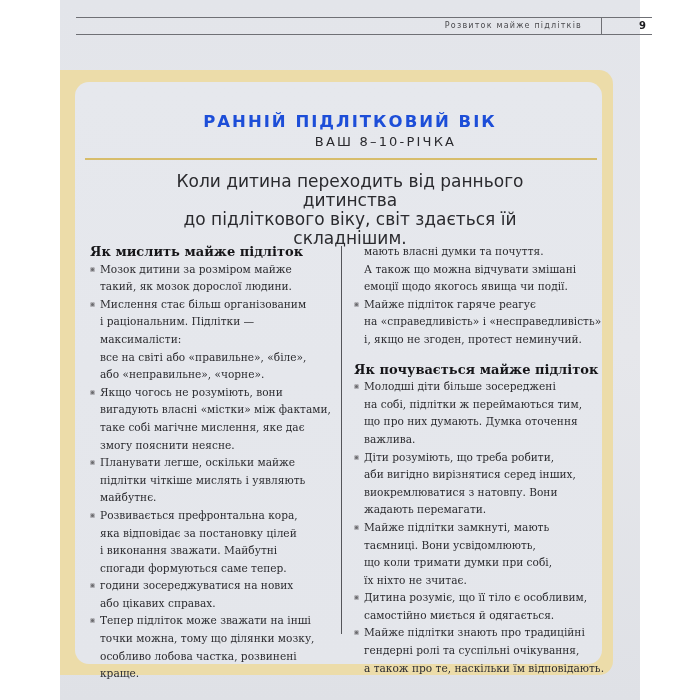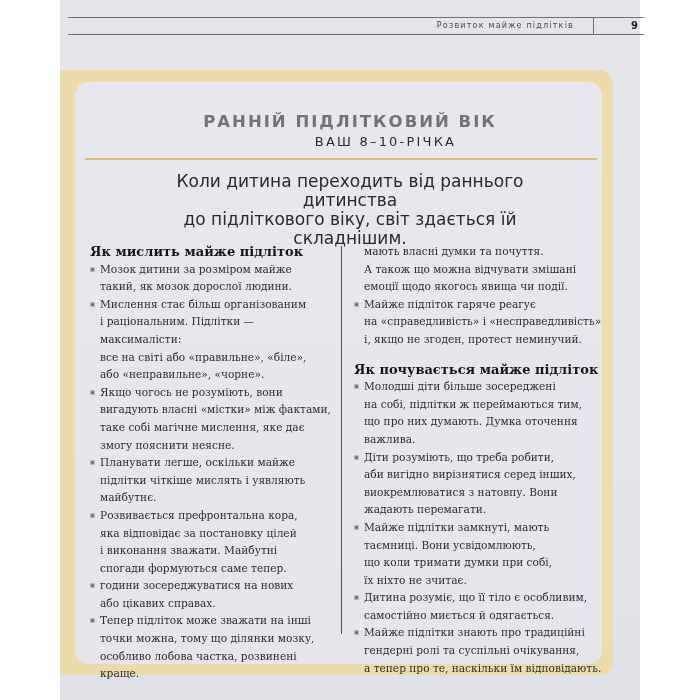--- a/index.html
+++ b/index.html
@@ -5,21 +5,21 @@
   html, body { margin: 0; padding: 0; }
   body {
     width: 700px; height: 700px; background: #ffffff; position: relative; overflow: hidden;
     font-family: "DejaVu Sans", sans-serif;
   }
   .page {
     position: absolute; left: 60px; top: 0; width: 580px; height: 700px;
     background: linear-gradient(180deg, #e3e5ea 0%, #e6e7eb 50%, #dfe1e6 100%);
   }
   .running-header {
-    position: absolute; left: 68px; top: 17px; width: 576px; height: 16px;
+    position: absolute; left: 76px; top: 17px; width: 576px; height: 16px;
     border-top: 1px solid #6f7075; border-bottom: 1px solid #6f7075;
   }
   .running-header .section {
     position: absolute; right: 70px; top: 1px; font-size: 8px; letter-spacing: 1.2px;
     color: #4a4a4e; font-family: "DejaVu Sans", sans-serif; line-height: 14px;
   }
   .running-header .sep {
     position: absolute; right: 50px; top: 0; height: 16px; border-left: 1px solid #6f7075;
   }
   .running-header .pagenum {
@@ -29,21 +29,21 @@
     position: absolute; left: 60px; top: 70px; width: 553px; height: 605px;
     background: #ecdca9; border-radius: 0 14px 14px 0;
   }
   .panel {
     position: absolute; left: 75px; top: 82px; width: 527px; height: 582px;
     background: linear-gradient(180deg, #e6e8ed 0%, #e4e6eb 100%);
     border-radius: 14px;
   }
   .title {
     position: absolute; left: 60px; width: 580px; top: 112px; text-align: center;
-    font-size: 16.5px; font-weight: bold; letter-spacing: 2px; color: #737373;
+    font-size: 16.5px; font-weight: bold; letter-spacing: 2px; color: #1d4ed8;
   }
   .subtitle {
     position: absolute; left: 60px; width: 651px; top: 134px; text-align: center;
     font-size: 13px; letter-spacing: 2.2px; color: #2a2a2e;
   }
   .rule {
     position: absolute; left: 85px; top: 158px; width: 512px; height: 2px; background: #d7bd6b;
   }
   .lead {
     position: absolute; left: 150px; width: 400px; top: 172px; text-align: center;
@@ -180,15 +180,15 @@
   </div>
   <div class="item">
     <span class="bullet"></span>
     <div>Дитина розуміє, що її тіло є особливим,</div>
     <div>самостійно миється й одягається.</div>
   </div>
   <div class="item">
     <span class="bullet"></span>
     <div>Майже підлітки знають про традиційні</div>
     <div>гендерні ролі та суспільні очікування,</div>
-    <div>а тепер про те, наскільки їм відповідають.</div>
+    <div>а також про те, наскільки їм відповідають.</div>
   </div>
 </div>
 
 </body></html>

